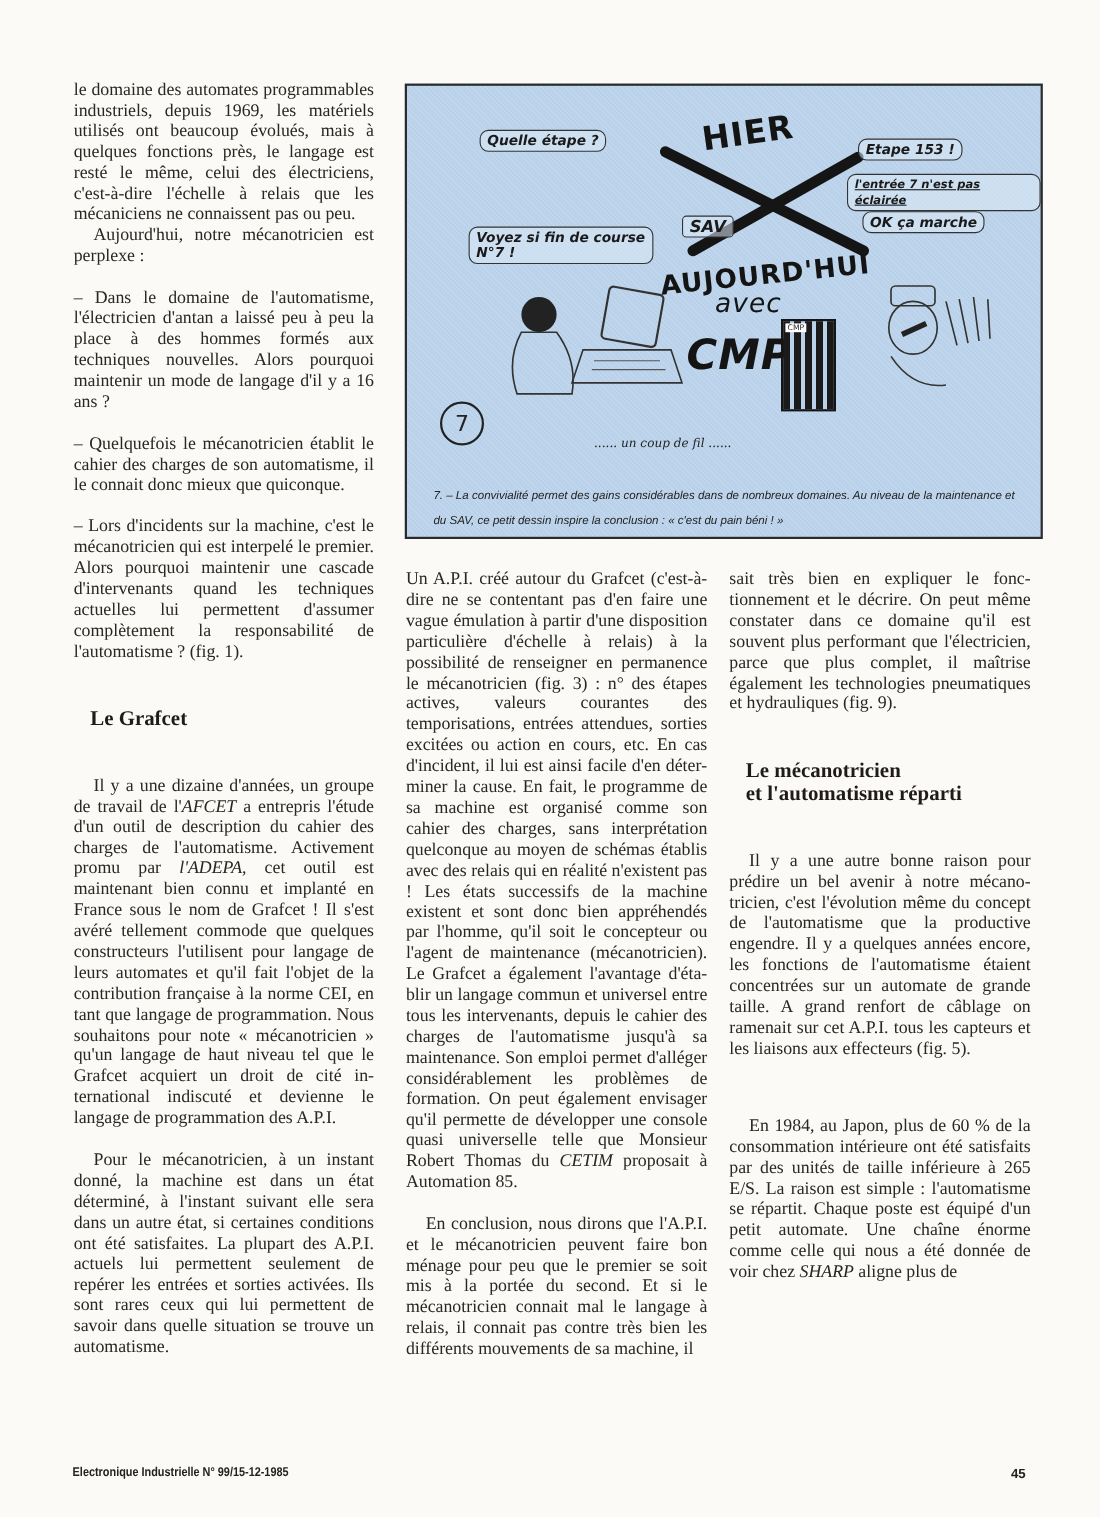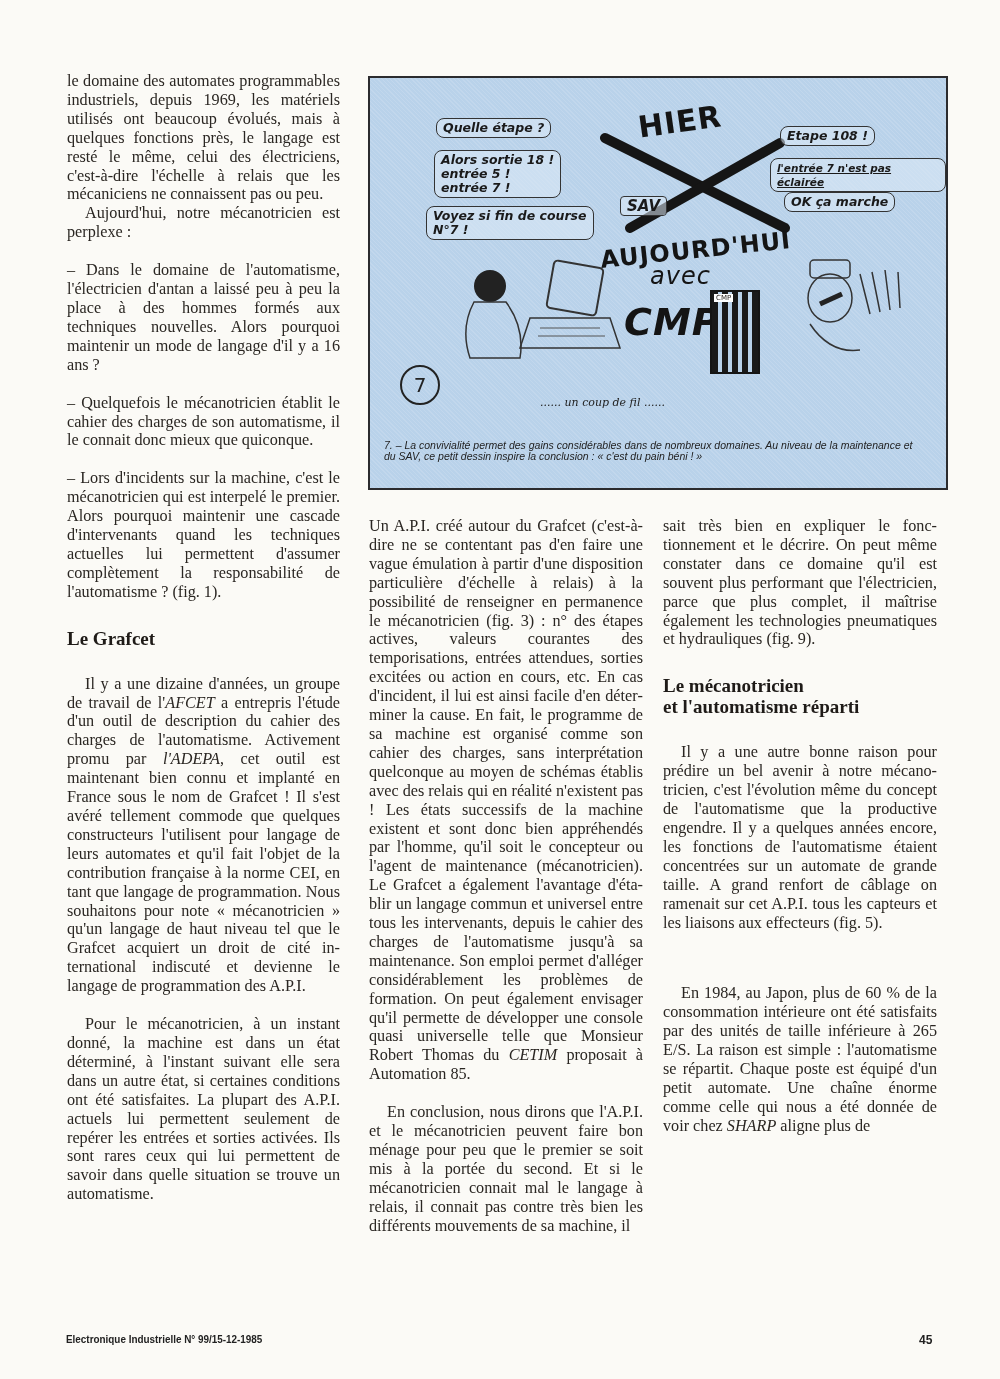--- a/index.html
+++ b/index.html
@@ -12,21 +12,21 @@
   .col {
     position: absolute; font-size: 16.2px; line-height: 18.9px;
     text-align: justify; hyphens: manual;
   }
   .col p { margin: 0; }
   .col p.indent { text-indent: 18px; font-family: Liberation Serif, serif; }
   .gap { height: 19px; }
   .gap-lg { height: 26px; }
   .heading {
     font-weight: bold; font-size: 19px; line-height: 21px; text-align: left;
-    color: #1f1b18; margin: 0;
+    color: #1f1b18; margin: 15px;
   }
   
   .figure {
     position: absolute; left: 368px; top: 76px; width: 580px; height: 414px;
     background: #b9d2ea;
     background-image: repeating-linear-gradient(45deg, rgba(255,255,255,0.12) 0 1px, transparent 1px 3px);
     border: 2px solid #2b2b2e; box-sizing: border-box;
   }
   .bubble {
     position: absolute; border: 1.5px solid #333; border-radius: 8px;
@@ -43,23 +43,23 @@
   .circle-num {
     position: absolute; left: 30px; top: 287px; width: 36px; height: 36px;
     border: 2px solid #222; border-radius: 50%; font-family: "DejaVu Sans", sans-serif;
     font-size: 20px; text-align: center; line-height: 36px; color: #222;
   }
   .script {
     position: absolute; left: 170px; top: 318px; font-family: "DejaVu Serif", serif;
     font-style: italic; font-size: 11px; color: #222;
   }
   .caption {
-    position: absolute; left: 14px; top: 362px; width: 540px;
+    position: absolute; left: 24px; top: 362px; width: 540px;
     font-family: "Liberation Sans", sans-serif; font-style: italic; font-size: 10.5px;
-    line-height: 11px; color: #222;
+    line-height: 22px; color: #222;
   }
   .footer-left {
     position: absolute; left: 66px; top: 1333px;
     font-family: "Liberation Sans", sans-serif; font-weight: bold; font-size: 11.5px;
     color: #222; transform: scaleX(0.86); transform-origin: left;
   }
   .footer-right {
     position: absolute; left: 919px; top: 1333px;
     font-family: "Liberation Sans", sans-serif; font-weight: bold; font-size: 12px; color: #222;
   }
@@ -80,23 +80,20 @@
   <div class="gap-lg"></div>
   <h2 class="heading">Le Grafcet</h2>
   <div class="gap-lg"></div>
   <p class="indent"><span>Il y a une dizaine d'années, un groupe de travail de l'</span><i>AFCET</i><span> a en­trepris l'étude d'un outil de descrip­tion du cahier des charges de l'auto­matisme. Activement promu par </span><i>l'ADEPA</i><span>, cet outil est maintenant bien connu et implanté en France sous le nom de Grafcet ! Il s'est avéré tellement commode que quelques constructeurs l'utilisent pour langage de leurs automates et qu'il fait l'objet de la contribution française à la norme CEI, en tant que langage de programmation. Nous souhaitons pour note « mécanotricien » qu'un langage de haut niveau tel que le Grafcet acquiert un droit de cité in­ternational indiscuté et devienne le langage de programmation des A.P.I.</span></p>
   <div class="gap"></div>
   <p class="indent">Pour le mécanotricien, à un instant donné, la machine est dans un état déterminé, à l'instant suivant elle sera dans un autre état, si certaines condi­tions ont été satisfaites. La plupart des A.P.I. actuels lui permettent seu­lement de repérer les entrées et sor­ties activées. Ils sont rares ceux qui lui permettent de savoir dans quelle situation se trouve un automatisme.</p>
 </div>
 
 <div class="figure">
   <div class="bubble" style="left:66px; top:40px;">Quelle étape ?</div>
-  <div class="bubble" style="left:64px; top:72px;">Alors sortie 18 !
-      entrée 5 !
-      entrée 7 !</div>
   <div class="bubble" style="left:56px; top:128px;">Voyez si fin de course
           N°7 !</div>
 
   <div class="big" style="left:268px; top:26px; font-size:30px; transform:rotate(-8deg);">HIER</div>
   <svg class="cross" style="left:225px; top:50px;" width="200" height="110" viewBox="0 0 200 110">
     <line x1="10" y1="10" x2="190" y2="100" stroke="#151515" stroke-width="10" stroke-linecap="round"></line>
     <line x1="185" y1="15" x2="35" y2="100" stroke="#151515" stroke-width="10" stroke-linecap="round"></line>
   </svg>
   <div class="bubble" style="left:250px; top:90px; font-size:15px; border-radius:4px;margin-top:28px;">SAV</div>
 
@@ -110,21 +107,21 @@
 
   <svg style="position:absolute; left:80px; top:180px;" width="180" height="110" viewBox="0 0 180 110">
     <circle cx="40" cy="28" r="16" fill="#222"></circle>
     <path d="M24 44 Q10 70 20 100 L70 100 Q75 70 56 44 Z" fill="none" stroke="#333" stroke-width="1.5"></path>
     <rect x="100" y="6" width="50" height="48" rx="4" fill="none" stroke="#333" stroke-width="2" transform="rotate(10 125 30)"></rect>
     <path d="M80 60 L160 60 L170 90 L70 90 Z" fill="none" stroke="#333" stroke-width="1.5"></path>
     <line x1="90" y1="70" x2="150" y2="70" stroke="#555"></line>
     <line x1="88" y1="78" x2="155" y2="78" stroke="#555"></line>
   </svg>
 
-  <div class="bubble" style="left:410px; top:48px;">Etape 108 !</div>
+  <div class="bubble" style="left:410px; top:48px;">Etape 153 !</div>
   <div class="bubble" style="left:400px; top:80px; font-size:10.5px;text-decoration:underline;">l'entrée 7 n'est pas éclairée</div>
   <div class="bubble" style="left:414px; top:114px;">OK ça marche</div>
 
   <svg style="position:absolute; left:420px; top:176px;" width="130" height="110" viewBox="0 0 130 110">
     <rect x="20" y="6" width="40" height="18" rx="4" fill="none" stroke="#333" stroke-width="1.5"></rect>
     <ellipse cx="40" cy="44" rx="22" ry="24" fill="none" stroke="#333" stroke-width="1.5"></ellipse>
     <path d="M30 50 L52 40" stroke="#222" stroke-width="5"></path>
     <path d="M70 20 L80 60 M82 18 L90 58 M95 16 L100 56 M108 18 L110 54" stroke="#333" stroke-width="1.5"></path>
     <path d="M20 70 Q40 100 70 96" stroke="#333" fill="none" stroke-width="1.5"></path>
   </svg>

